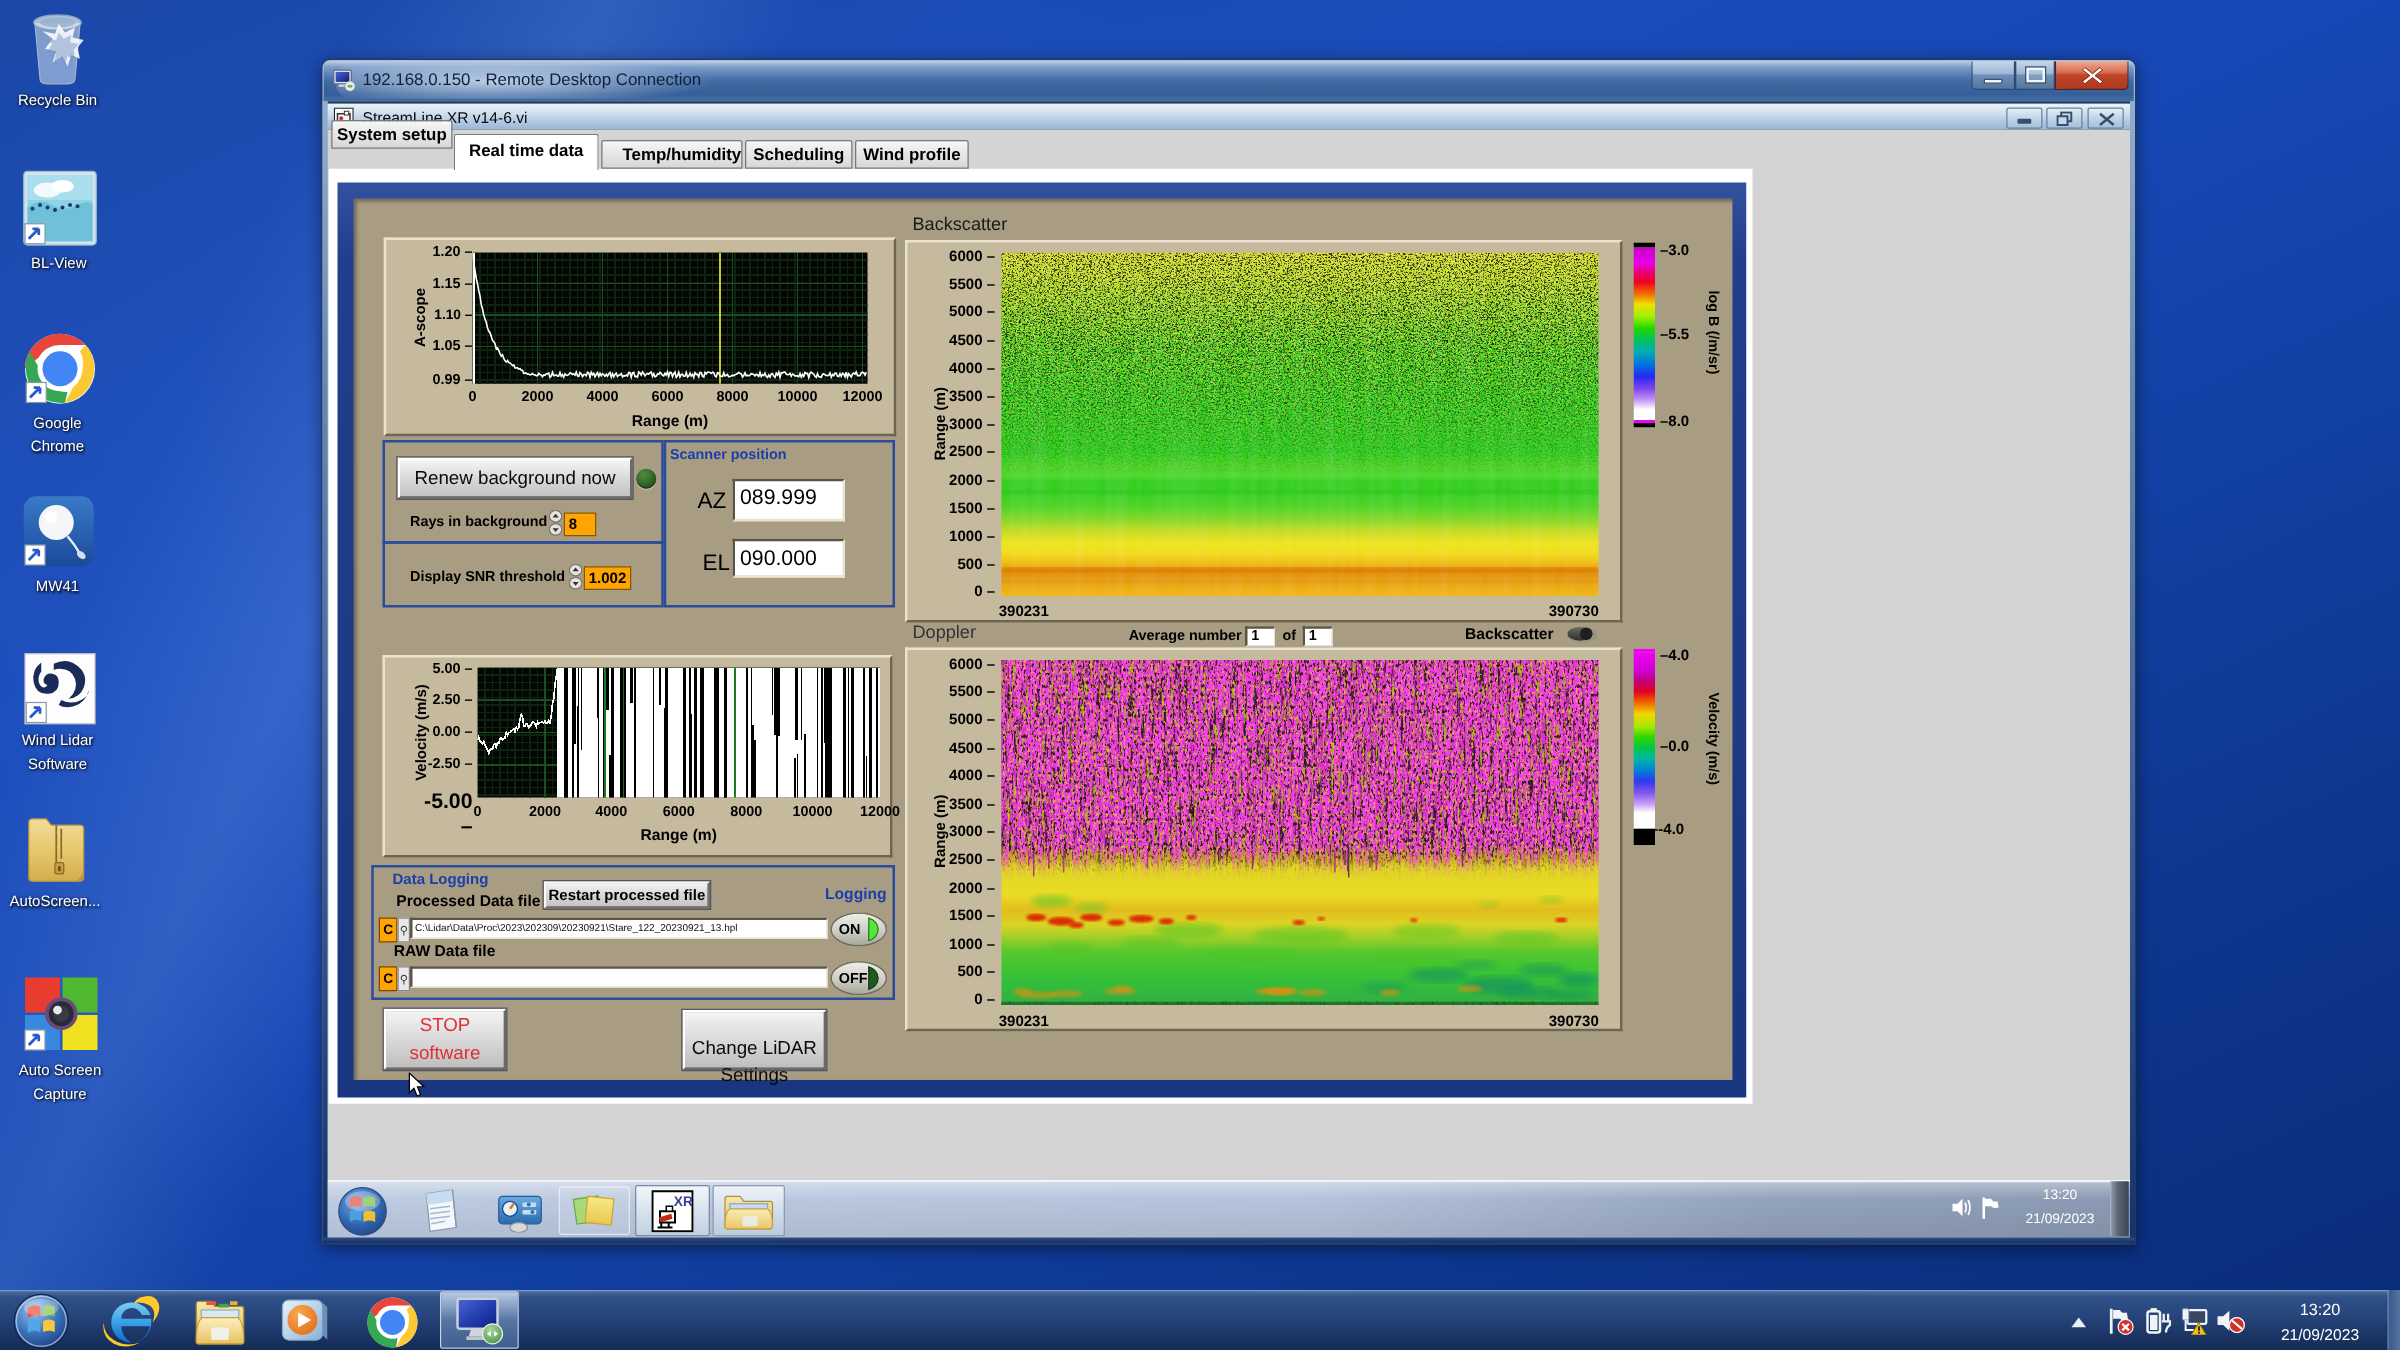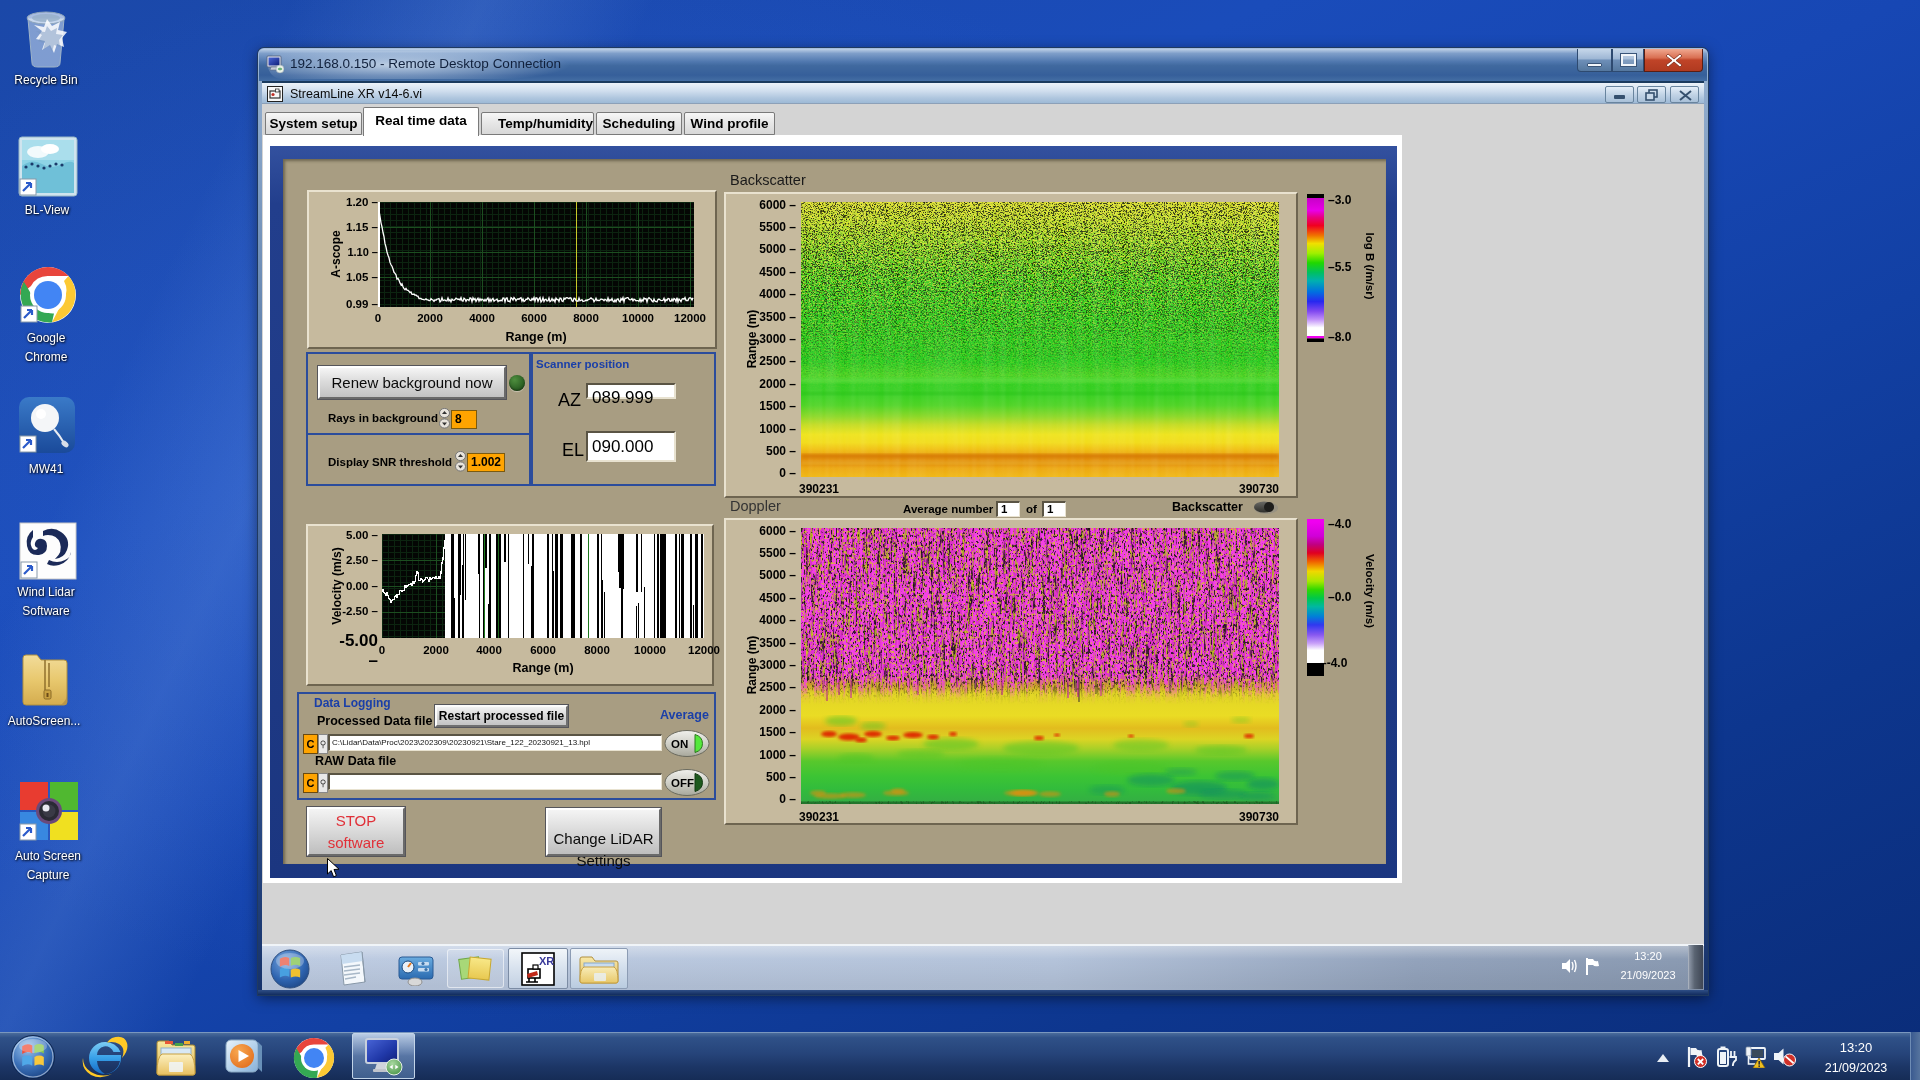--- a/index.html
+++ b/index.html
@@ -177,21 +177,21 @@
       <rect x="4" y="1" width="8" height="7" fill="none" stroke="#35506E" stroke-width="1.6"></rect>
       <rect x="1" y="4" width="8" height="7" fill="#C8D8E8" stroke="#35506E" stroke-width="1.6"></rect>
     </svg>
   </div>
 <div class="abs" style="left:1670px;top:86px;width:29px;height:17px;border:1px solid #68849E;border-radius:2px;background:linear-gradient(180deg,#E4EEF8 0%,#C2D4E6 50%,#A8C0D8 100%)">
     <svg class="abs" style="left:8px;top:3px" width="13" height="11" viewBox="0 0 13 11">
       <path d="M1 1 L12 10 M12 1 L1 10" stroke="#35506E" stroke-width="2"></path>
     </svg>
   </div>
 <div class="abs" style="left:263px;top:135px;width:1139px;height:748px;background:#FFFFFF"></div>
-<div class="abs" style="left:265px;top:112px;width:97px;height:23px;background:linear-gradient(180deg,#F7F7F7,#E9E9E9 40%,#D8D8D8);border:1px solid #7A7A7A;border-radius:2px 2px 0 0;font-weight:bold;font-size:13.5px;text-align:center;line-height:21px;color:#000">System setup</div>
+<div class="abs" style="left:265px;top:96px;width:97px;height:23px;background:linear-gradient(180deg,#F7F7F7,#E9E9E9 40%,#D8D8D8);border:1px solid #7A7A7A;border-radius:2px 2px 0 0;font-weight:bold;font-size:13.5px;text-align:center;line-height:21px;color:#000">System setup</div>
 <div class="abs" style="left:363px;top:107px;width:116px;height:29px;background:#FFFFFF;border:1px solid #7A7A7A;border-bottom:none;border-radius:2px 2px 0 0;z-index:3;font-weight:bold;font-size:13.5px;text-align:center;line-height:26px;color:#000">Real time data</div>
 <div class="abs" style="left:481px;top:112px;width:113px;height:23px;background:linear-gradient(180deg,#F7F7F7,#E9E9E9 40%,#D8D8D8);border:1px solid #7A7A7A;border-radius:2px 2px 0 0;font-weight:bold;font-size:13.5px;text-align:right;line-height:21px;color:#000">Temp/humidity</div>
 <div class="abs" style="left:596px;top:112px;width:86px;height:23px;background:linear-gradient(180deg,#F7F7F7,#E9E9E9 40%,#D8D8D8);border:1px solid #7A7A7A;border-radius:2px 2px 0 0;font-weight:bold;font-size:13.5px;text-align:center;line-height:21px;color:#000">Scheduling</div>
 <div class="abs" style="left:684px;top:112px;width:91px;height:23px;background:linear-gradient(180deg,#F7F7F7,#E9E9E9 40%,#D8D8D8);border:1px solid #7A7A7A;border-radius:2px 2px 0 0;font-weight:bold;font-size:13.5px;text-align:center;line-height:21px;color:#000">Wind profile</div>
 <div class="abs" style="left:270px;top:146px;width:1127px;height:732px;background:linear-gradient(180deg,#33519F 0%,#223E8C 8%,#1B3680 100%)"></div>
 <div class="abs" style="left:283px;top:159px;width:1103px;height:705px;background:#A89D82;box-shadow:inset 2px 2px 3px rgba(40,35,20,.45)"></div>
 <div class="abs" style="left:307px;top:190px;width:410px;height:159px;background:#C6BA9E;border-top:2px solid #E9E2CF;border-left:2px solid #E9E2CF;border-right:2px solid #6E6550;border-bottom:2px solid #6E6550"></div>
 <div class="abs b" style="left:330px;top:196px;width:48px;text-align:right;font-size:11.5px;color:#000">1.20 –</div>
 <div class="abs b" style="left:330px;top:221px;width:48px;text-align:right;font-size:11.5px;color:#000">1.15 –</div>
 <div class="abs b" style="left:330px;top:246px;width:48px;text-align:right;font-size:11px;color:#000">1.10 –</div>
@@ -295,21 +295,21 @@
 <div class="abs" style="left:306px;top:352px;width:225px;height:83px;border:2px solid #2B4C9C"></div>
 <div class="abs" style="left:306px;top:433px;width:225px;height:53px;border:2px solid #2B4C9C"></div>
 <div class="abs" style="left:531px;top:352px;width:185px;height:134px;border:2px solid #2B4C9C"></div>
 <div class="abs" style="left:318px;top:366px;width:188px;height:33px;background:linear-gradient(180deg,#F5F5F5,#DCDCDC 45%,#C2C2C2);border-top:2px solid #FFFFFF;border-left:2px solid #FFFFFF;border-right:2px solid #6A6A6A;border-bottom:2px solid #6A6A6A;outline:1px solid #55555A;font-size:15px;color:#0A0A0A;text-align:center;line-height:29px">Renew background now</div>
 <div class="abs" style="left:509px;top:375px;width:16px;height:16px;border-radius:50%;background:radial-gradient(circle at 35% 30%,#4E8E3E,#2A5E22 65%,#1C4418);box-shadow:0 1px 1px rgba(255,255,255,.4), inset 0 -1px 2px rgba(0,0,0,.4)"></div>
 <div class="abs b" style="left:328px;top:412px;font-size:11.5px;color:#000">Rays in background</div>
 <div class="abs b" style="left:328px;top:456px;font-size:11.5px;color:#000">Display SNR threshold</div>
 <div class="abs b" style="left:536px;top:358px;font-size:11.5px;color:#1A3FA8">Scanner position</div>
 <div class="abs" style="left:558px;top:390px;font-size:18px;color:#000">AZ</div>
 <div class="abs" style="left:562px;top:440px;font-size:18px;color:#000">EL</div>
-<div class="abs" style="left:586px;top:383px;width:90px;height:16px;background:#fff;border-top:2px solid #5A5444;border-left:2px solid #5A5444;border-right:2px solid #E8E2D0;border-bottom:2px solid #E8E2D0;font-size:17px;color:#000;line-height:26px;padding-left:4px">089.999</div>
+<div class="abs" style="left:586px;top:383px;width:90px;height:34px;background:#fff;border-top:2px solid #5A5444;border-left:2px solid #5A5444;border-right:2px solid #E8E2D0;border-bottom:2px solid #E8E2D0;font-size:17px;color:#000;line-height:26px;padding-left:4px">089.999</div>
 <div class="abs" style="left:586px;top:431px;width:90px;height:31px;background:#fff;border-top:2px solid #5A5444;border-left:2px solid #5A5444;border-right:2px solid #E8E2D0;border-bottom:2px solid #E8E2D0;font-size:17px;color:#000;line-height:27px;padding-left:4px">090.000</div>
 <svg class="abs" style="left:439px;top:408px" width="11" height="21" viewBox="0 0 11 21">
 <ellipse cx="5.5" cy="5" rx="5" ry="4.6" fill="#E8E4DC" stroke="#777"></ellipse>
     <path d="M3 6 L5.5 3 L8 6 Z" fill="#333"></path>
 <ellipse cx="5.5" cy="15.5" rx="5" ry="4.6" fill="#E8E4DC" stroke="#777"></ellipse>
     <path d="M3 14.5 L5.5 17.5 L8 14.5 Z" fill="#333"></path>
   </svg>
 <svg class="abs" style="left:455px;top:451px" width="11" height="21" viewBox="0 0 11 21">
 <ellipse cx="5.5" cy="5" rx="5" ry="4.6" fill="#E8E4DC" stroke="#777"></ellipse>
     <path d="M3 6 L5.5 3 L8 6 Z" fill="#333"></path>
@@ -848,21 +848,21 @@
 <rect x="116" y="0" width="1.2" height="104" fill="#1E6A1E"></rect>
 <rect x="178" y="0" width="3" height="104" fill="#000"></rect>
 <rect x="278" y="0" width="3" height="104" fill="#000"></rect>
 <polyline points="0,58.3 1,55.7 2,58.8 3,59.9 4,61.2 5,58.9 6,61.9 7,64.4 8,65.9 9,68.8 10,66.1 11,65.1 12,65.4 13,62.1 14,61.0 15,63.8 16,60.4 17,60.7 18,56.6 19,56.4 20,57.9 21,56.9 22,56.5 23,51.6 24,53.9 25,51.9 26,52.0 27,50.6 28,50.2 29,49.0 30,51.4 31,47.8 32,49.4 33,47.8 34,41.5 35,37.4 36,38.8 37,46.8 38,46.8 39,44.9 40,45.5 41,48.0 42,46.8 43,45.8 44,43.5 45,43.5 46,45.0 47,47.3 48,43.6 49,45.2 50,44.3 51,43.6 52,43.8 53,44.4 54,42.3 55,44.6 56,44.5 57,42.2 58,45.1 59,38.8 60,28.8 61,24.9 62,13.8 63,7.0 64,0.7" fill="none" stroke="#fff" stroke-width="1.3"></polyline>
 <line x1="64" y1="0" x2="64" y2="104" stroke="#fff" stroke-width="1.5"></line>
 </svg>
 <div class="abs" style="left:297px;top:692px;width:419px;height:108px;border:2px solid #2B4C9C"></div>
 <div class="abs b" style="left:314px;top:696px;font-size:12px;color:#1A3FA8">Data Logging</div>
 <div class="abs b" style="left:317px;top:714px;font-size:12.5px;color:#000">Processed Data file</div>
 <div class="abs" style="left:435px;top:705px;width:133px;height:22px;background:linear-gradient(180deg,#F2F2F2,#D8D8D8 50%,#C4C4C4);border-top:2px solid #FCFCFC;border-left:2px solid #FCFCFC;border-right:2px solid #707070;border-bottom:2px solid #707070;outline:1px solid #55555A;font-weight:bold;font-size:12px;text-align:center;line-height:18px;color:#000">Restart processed file</div>
-<div class="abs b" style="left:660px;top:708px;font-size:12.5px;color:#1A3FA8">Average</div>
+<div class="abs b" style="left:660px;top:708px;font-size:12.5px;color:#1A3FA8">Logging</div>
 <div class="abs b" style="left:303px;top:734px;width:15px;height:20px;background:#FFA400;border:1px solid #6A4A10;font-size:11px;color:#000;text-align:center;line-height:18px">C</div>
 <div class="abs" style="left:318px;top:734px;width:10px;height:20px;background:#E8E8E8;border:1px solid #888;font-size:9px;line-height:18px;text-align:center;color:#333">⚲</div>
 <div class="abs" style="left:328px;top:734px;width:334px;height:17px;background:#fff;border-top:2px solid #5A5444;border-left:2px solid #5A5444;border-right:1px solid #E8E2D0;border-bottom:1px solid #E8E2D0;font-size:8px;color:#111;line-height:13px;padding-left:2px;white-space:nowrap;overflow:hidden">C:\Lidar\Data\Proc\2023\202309\20230921\Stare_122_20230921_13.hpl</div>
 <div class="abs b" style="left:315px;top:754px;font-size:12.5px;color:#000">RAW Data file</div>
 <div class="abs b" style="left:303px;top:773px;width:15px;height:20px;background:#FFA400;border:1px solid #6A4A10;font-size:11px;color:#000;text-align:center;line-height:18px">C</div>
 <div class="abs" style="left:318px;top:773px;width:10px;height:20px;background:#E8E8E8;border:1px solid #888;font-size:9px;line-height:18px;text-align:center;color:#333">⚲</div>
 <div class="abs" style="left:328px;top:773px;width:334px;height:17px;background:#fff;border-top:2px solid #5A5444;border-left:2px solid #5A5444;border-right:1px solid #E8E2D0;border-bottom:1px solid #E8E2D0;font-size:8px;color:#111;line-height:13px;padding-left:2px;white-space:nowrap;overflow:hidden"></div>
 <svg class="abs" style="left:664px;top:730px" width="46" height="27" viewBox="0 0 46 27">
 <ellipse cx="23" cy="13.5" rx="22" ry="13" fill="url(#lg1)" stroke="#6A6A5E" stroke-width="1"></ellipse>
 <defs>

